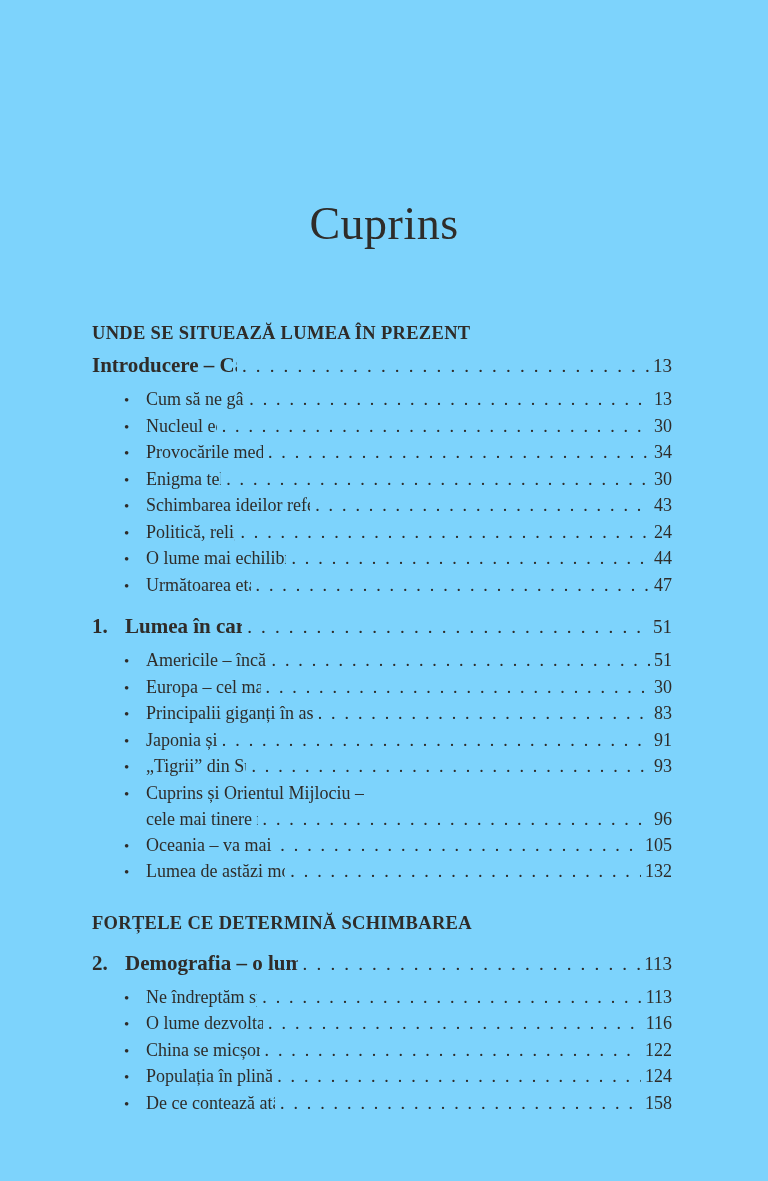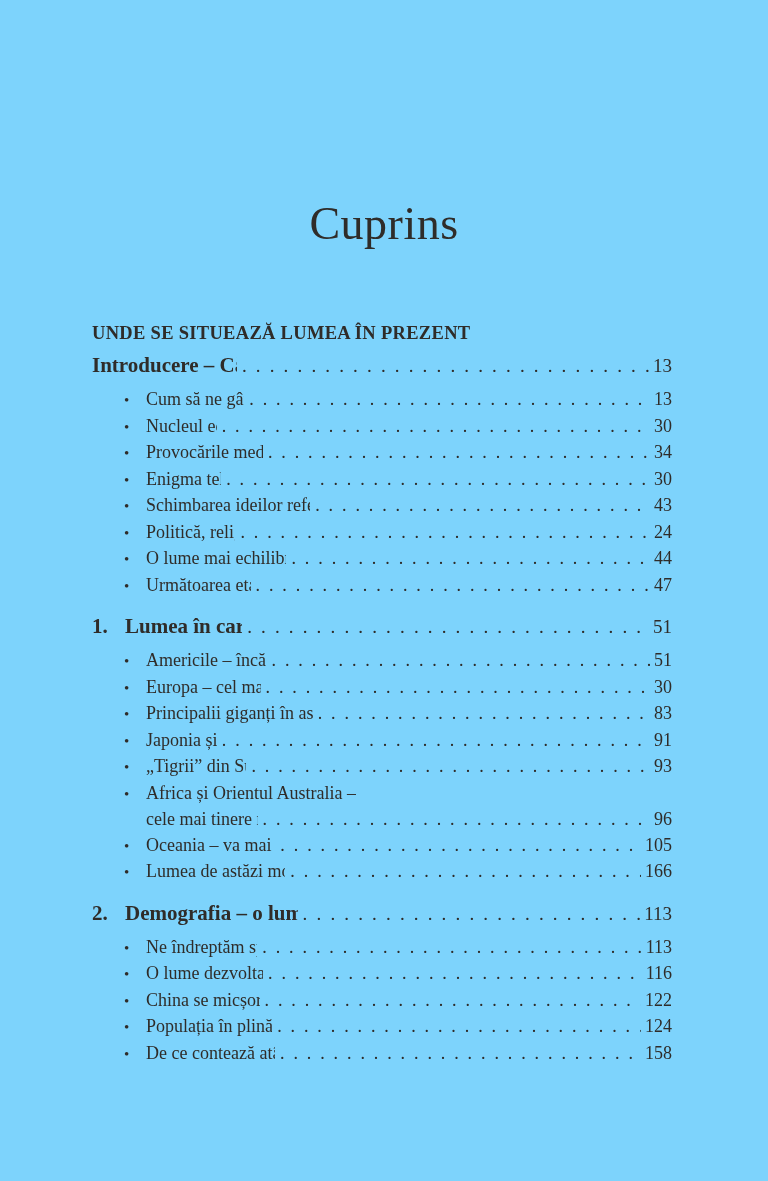--- a/index.html
+++ b/index.html
@@ -165,21 +165,21 @@
 
   <div class="row item-row">
     <span class="bullet">•</span>
     <span class="label">„Tigrii” din Sud-Estul Asiei</span>
     <span class="leader"></span>
     <span class="page-num">93</span>
   </div>
 
   <div class="row item-row no-page">
     <span class="bullet">•</span>
-    <span class="label">Africa și Orientul Australia –</span>
+    <span class="label">Cuprins și Orientul Mijlociu –</span>
 
   </div>
 
   <div class="row item-row continuation">
 
     <span class="label">cele mai tinere regiuni ale lumii</span>
     <span class="leader"></span>
     <span class="page-num">96</span>
   </div>
 
@@ -187,23 +187,26 @@
     <span class="bullet">•</span>
     <span class="label">Oceania – va mai avea Australia noroc?</span>
     <span class="leader"></span>
     <span class="page-num">105</span>
   </div>
 
   <div class="row item-row">
     <span class="bullet">•</span>
     <span class="label">Lumea de astăzi modelează lumea de mâine</span>
     <span class="leader"></span>
-    <span class="page-num">166</span>
-  </div>
-
+    <span class="page-num">132</span>
+  </div>
+
+  <div class="part-header later">
+    <span class="label">FORȚELE CE DETERMINĂ SCHIMBAREA</span>
+  </div>
 
   <div class="row chapter-row numbered">
     <span class="num">2.</span>
     <span class="label">Demografia – o lume îmbătrânită și alta tânără</span>
     <span class="leader"></span>
     <span class="page-num">113</span>
   </div>
 
   <div class="row item-row">
     <span class="bullet">•</span>

